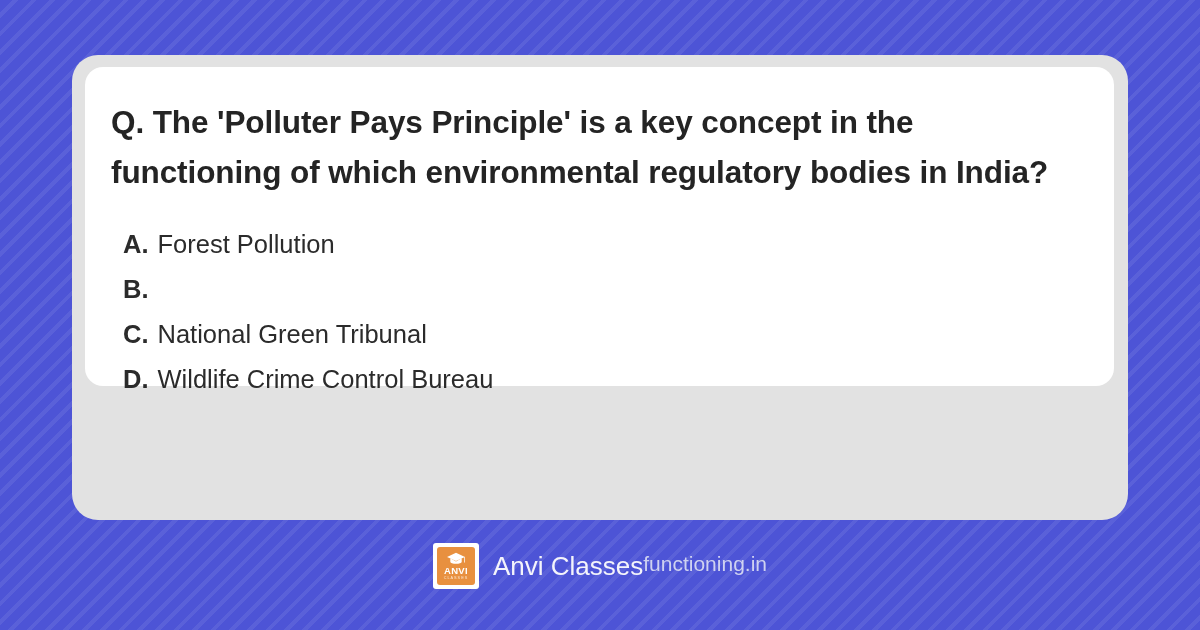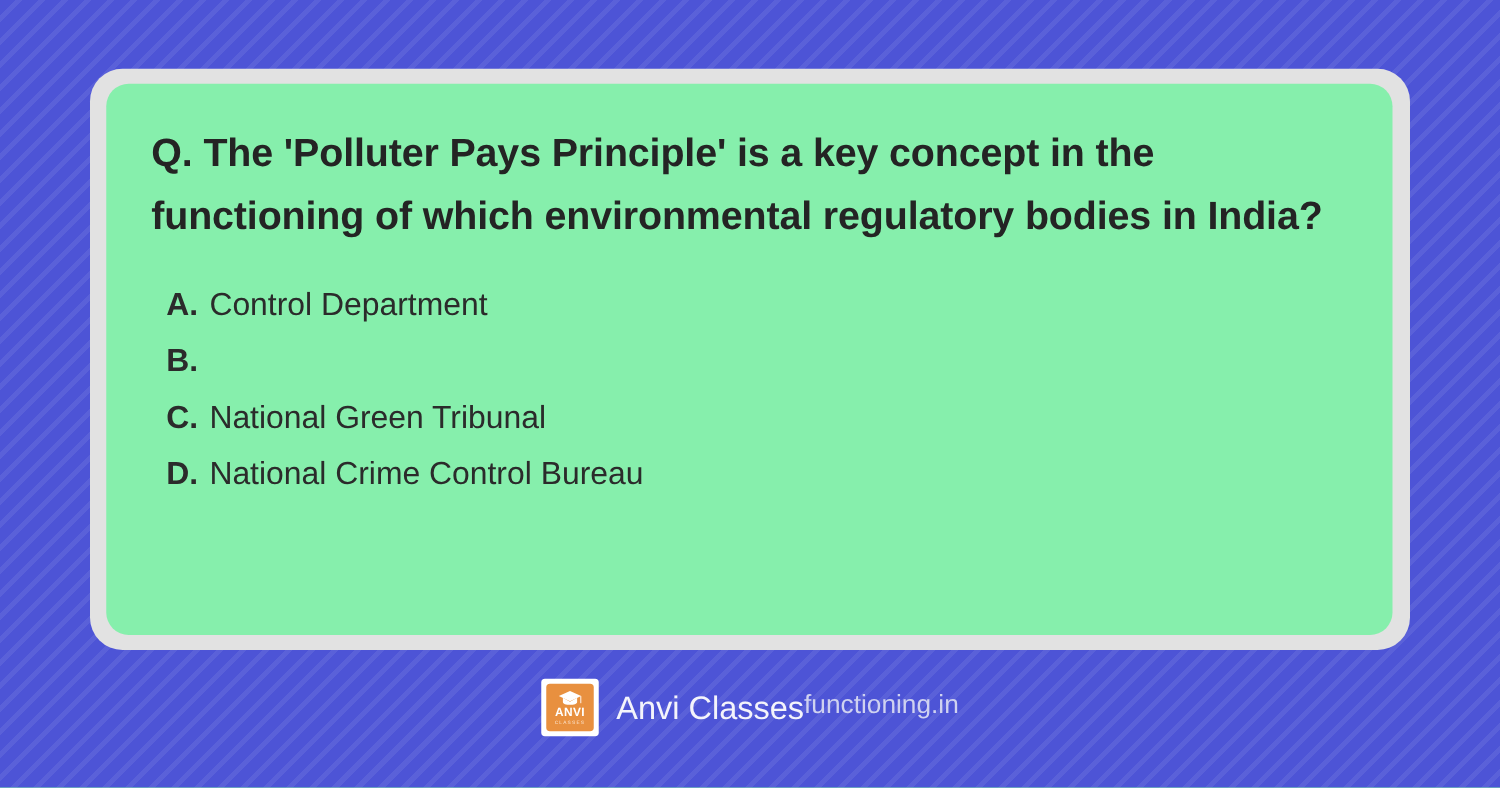--- a/index.html
+++ b/index.html
@@ -33,24 +33,24 @@
     height: 465px;
     background: #e2e2e2;
     border-radius: 26px;
   }
 
   .card {
     position: absolute;
     left: 85px;
     top: 67px;
     width: 1029px;
-    height: 441px;
-    background: #86efac;
+    height: 319px;
+    background: #ffffff;
     border-radius: 18px;
-    padding: 30px 0 0 10px;
+    padding: 30px 0 0 0;
   }
 
   
   .question {
     margin: 0 34px 0 26px;
     font-size: 31.5px;
     font-weight: bold;
     line-height: 50px;
     color: #242424;
     letter-spacing: -0.1px;
@@ -162,35 +162,35 @@
 <div class="card-frame"></div>
 
 <div class="card">
 
   <div class="question">Q. The 'Polluter Pays Principle' is a key concept in the functioning of which environmental regulatory bodies in India?</div>
 
   <ul class="options">
 
     <li class="option">
       <span class="option-letter">A.</span>
-      <span class="option-text">Control Department</span>
+      <span class="option-text">Forest Pollution</span>
     </li>
 
     <li class="option">
       <span class="option-letter">B.</span>
     </li>
 
     <li class="option">
       <span class="option-letter">C.</span>
       <span class="option-text">National Green Tribunal</span>
     </li>
 
     <li class="option">
       <span class="option-letter">D.</span>
-      <span class="option-text">National Crime Control Bureau</span>
+      <span class="option-text">Wildlife Crime Control Bureau</span>
     </li>
 
   </ul>
 </div>
 
 <div class="footer">
 
   <div class="logo">
     <div class="logo-inner">
       <svg class="logo-cap" viewBox="0 0 24 16">

